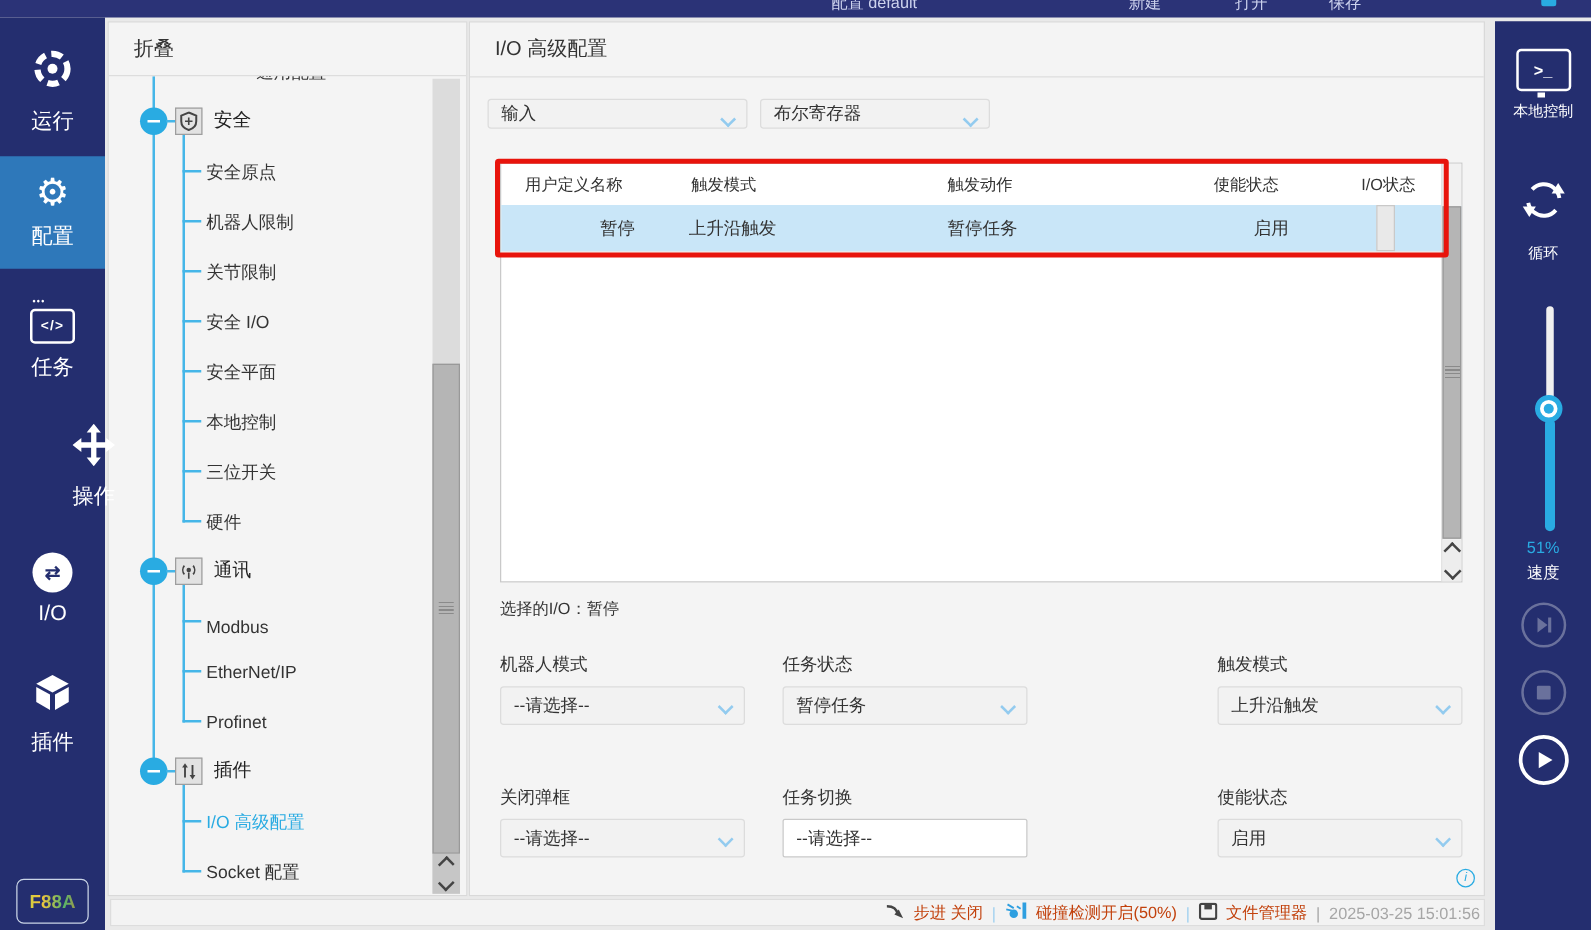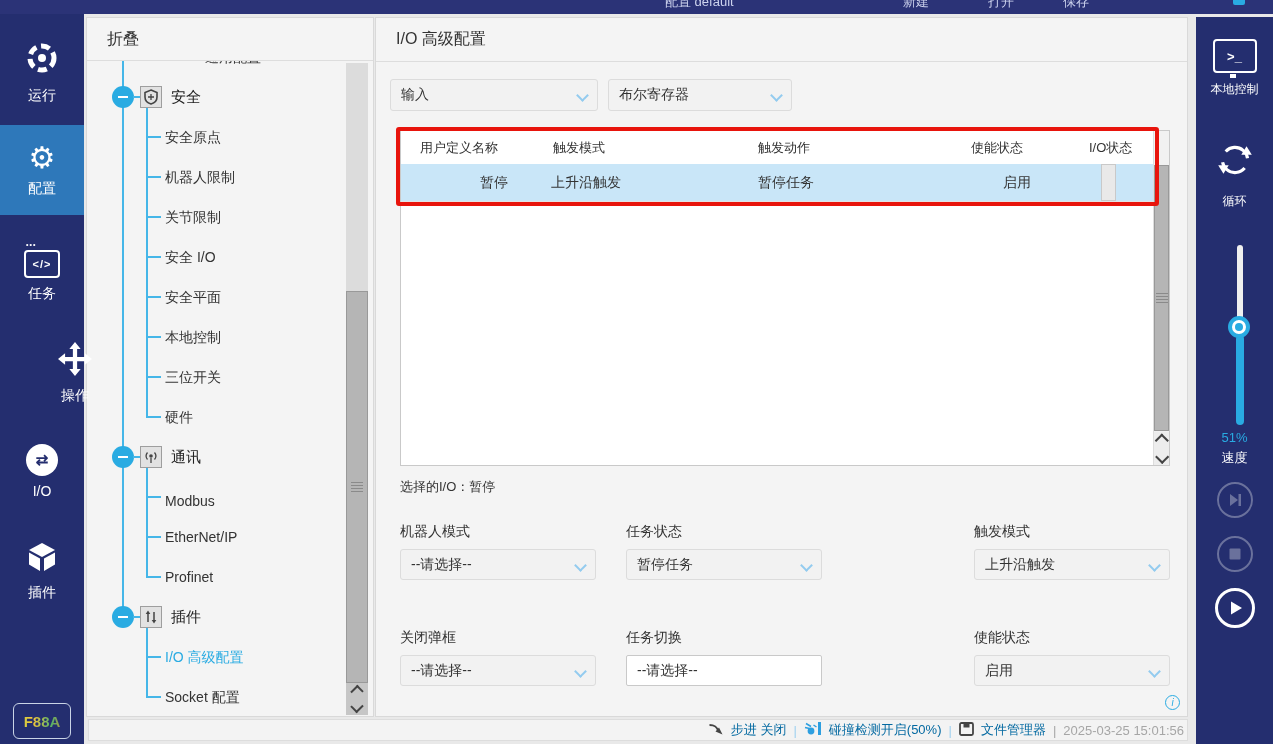--- a/index.html
+++ b/index.html
@@ -4,21 +4,21 @@
 <style>
   html,body{margin:0;padding:0;background:#d8d8d8;font-family:"Liberation Sans",sans-serif;}
   #screen{position:relative;width:1273px;height:744px;background:#e9e9e9;overflow:hidden;}
   
   .topbar{position:absolute;left:0;top:0;width:1273px;height:14px;background:#2b3377;overflow:hidden;z-index:20;}
   .topbar .titem{position:absolute;top:-7px;font-size:13px;color:#cdd3ee;white-space:nowrap;}
   .topbar .blue-sliver{position:absolute;left:1233px;top:-3px;width:12px;height:8px;background:#29abe2;border-radius:2px;}
   
   .lsidebar{position:absolute;left:0;top:14px;width:84px;height:730px;background:#242e6f;z-index:10;}
   .nav-item{position:absolute;left:0;width:84px;height:80px;display:flex;flex-direction:column;align-items:center;justify-content:center;gap:7px;color:#fff;cursor:pointer;}
-  .nav-item .nav-label{font-size:14px;color:#fff;}
+  .nav-item .nav-label{font-size:17px;color:#fff;}
   .nav-item.active{background:#2e78ba;height:90px;}
   .gear-glyph{font-size:30px;line-height:30px;color:#fff;}
   .task-win{width:32px;height:24px;border:2px solid #fff;border-radius:4px;display:flex;align-items:center;justify-content:center;font-size:11px;font-weight:bold;color:#fff;letter-spacing:1px;position:relative;}
   .task-win:before{content:"•••";position:absolute;top:-11px;left:0;font-size:7px;letter-spacing:1px;color:#fff;}
   .io-circle{width:32px;height:32px;border-radius:50%;background:#fff;display:flex;align-items:center;justify-content:center;font-size:15px;font-weight:bold;color:#242e6f;}
   .badge{position:absolute;left:13px;bottom:5px;width:56px;height:34px;border:1px solid #c9d4e6;border-radius:6px;display:flex;align-items:center;justify-content:center;font-size:15px;font-weight:bold;background:linear-gradient(90deg,#aad34a,#f5c63a,#57b368,#e6812d);-webkit-background-clip:text;background-clip:text;color:transparent;cursor:pointer;}
   
   .tree-panel{position:absolute;left:86px;top:17px;width:288px;height:700px;background:#f4f4f4;border:1px solid #d9d9d9;box-sizing:border-box;z-index:5;}
   .tree-header{height:42px;border-bottom:1px solid #ddd;display:flex;align-items:center;padding-left:20px;font-size:16px;color:#333;}
   .tree-body{position:absolute;left:0;top:43px;right:0;bottom:0;overflow:hidden;}
@@ -32,21 +32,21 @@
   .tree-scroll{position:absolute;left:259px;top:45px;width:22px;height:652px;background:#dcdcdc;}
   .scroll-thumb{position:absolute;left:0;width:22px;background:#b5b5b5;border:1px solid #999;box-sizing:border-box;cursor:pointer;}
   .grip{position:absolute;left:50%;top:50%;transform:translate(-50%,-50%);width:12px;height:11px;background:repeating-linear-gradient(to bottom,#8a8a8a 0 1px,transparent 1px 3px);}
   .scroll-arrows{position:absolute;left:0;width:22px;background:#c6c6c6;display:flex;flex-direction:column;align-items:center;justify-content:center;gap:6px;cursor:pointer;}
   .chv{width:8px;height:8px;border-left:2px solid #444;border-bottom:2px solid #444;}
   .chv.up{transform:rotate(135deg);margin-top:4px;}
   .chv.down{transform:rotate(-45deg);margin-bottom:4px;}
   
   .main-panel{position:absolute;left:375px;top:17px;width:813px;height:700px;background:#f4f4f4;border:1px solid #d9d9d9;box-sizing:border-box;z-index:4;}
   .main-header{height:43px;border-bottom:1px solid #ddd;display:flex;align-items:center;padding-left:20px;font-size:16px;color:#333;}
-  .dd{position:absolute;height:32px;background:#f2f2f2;border:1px solid #dcdcdc;border-radius:3px;box-sizing:border-box;display:flex;align-items:center;padding:0 10px;font-size:14px;color:#333;cursor:pointer;}
+  .dd{position:absolute;height:24px;background:#f2f2f2;border:1px solid #dcdcdc;border-radius:3px;box-sizing:border-box;display:flex;align-items:center;padding:0 10px;font-size:14px;color:#333;cursor:pointer;}
   .dd .chev{position:absolute;right:10px;top:11px;width:7px;height:7px;border-right:2px solid #93cbef;border-bottom:2px solid #93cbef;transform:rotate(45deg);}
   .dd.white{background:#fff;border:1px solid #c9c9c9;border-radius:2px;}
   .io-table{position:absolute;left:24px;top:112px;width:770px;height:336px;background:#fff;border:1px solid #c9c9c9;box-sizing:border-box;}
   .th{position:absolute;top:0;height:33px;line-height:33px;font-size:13px;color:#333;}
   .trow{position:absolute;left:0;top:33px;width:768px;height:37px;background:#c9e6f8;cursor:pointer;}
   .trow span{position:absolute;top:0;height:37px;line-height:37px;font-size:14px;color:#333;}
   .row-edge{position:absolute;left:0;top:70px;width:768px;height:1px;background:#e3e3e3;}
   .checkbox{position:absolute;top:11px;width:15px;height:15px;background:#e9e9e9;border:1px solid #c9c9c9;box-sizing:border-box;cursor:pointer;}
   .tbl-scroll{position:absolute;left:752px;top:0;width:16px;height:334px;background:#f1f1f1;border-left:1px solid #ddd;box-sizing:border-box;}
   .red-box{position:absolute;left:20px;top:109px;width:763px;height:79px;border:4px solid #e8140c;border-radius:3px;box-sizing:border-box;z-index:6;pointer-events:none;}
@@ -62,21 +62,21 @@
   .slider-track-w{position:absolute;left:41px;top:228px;width:6px;height:80px;background:#f0f0f0;border-radius:3px;}
   .slider-track-b{position:absolute;left:40px;top:318px;width:8px;height:90px;background:#29abe2;border-radius:4px;}
   .slider-handle{position:absolute;left:32px;top:299px;width:22px;height:22px;border-radius:50%;background:#fff;border:4px solid #29abe2;box-sizing:border-box;display:flex;align-items:center;justify-content:center;cursor:pointer;z-index:2;}
   .slider-handle i{display:block;width:8px;height:8px;border-radius:50%;background:#29abe2;}
   .speed-pct{position:absolute;left:0;top:413px;width:77px;text-align:center;font-size:13px;color:#29abe2;}
   .speed-label{position:absolute;left:0;top:432px;width:77px;text-align:center;font-size:13px;color:#fff;}
   .cbtn{position:absolute;left:21px;width:36px;height:36px;border-radius:50%;border:2px solid #6a719c;display:flex;align-items:center;justify-content:center;cursor:pointer;box-sizing:border-box;}
   .cbtn.play{width:40px;height:40px;left:19px;border:3px solid #fff;}
   
   .statusbar{position:absolute;left:88px;top:719px;width:1100px;height:22px;background:#f3f3f3;border:1px solid #ddd;box-sizing:border-box;display:flex;align-items:center;justify-content:flex-end;gap:7px;font-size:13px;padding-right:3px;z-index:3;}
-  .sb-blue{color:#0369a1;cursor:pointer;white-space:nowrap;}
+  .sb-blue{color:#c2410c;cursor:pointer;white-space:nowrap;}
   .sb-sep{color:#9fd0ef;}
   .sb-gray{color:#a6a6a6;white-space:nowrap;}
 </style>
 </head>
 <body>
 
 <div id="screen">
 
   <div class="topbar">
     <span class="titem" style="left:665px;">配置 default</span>

